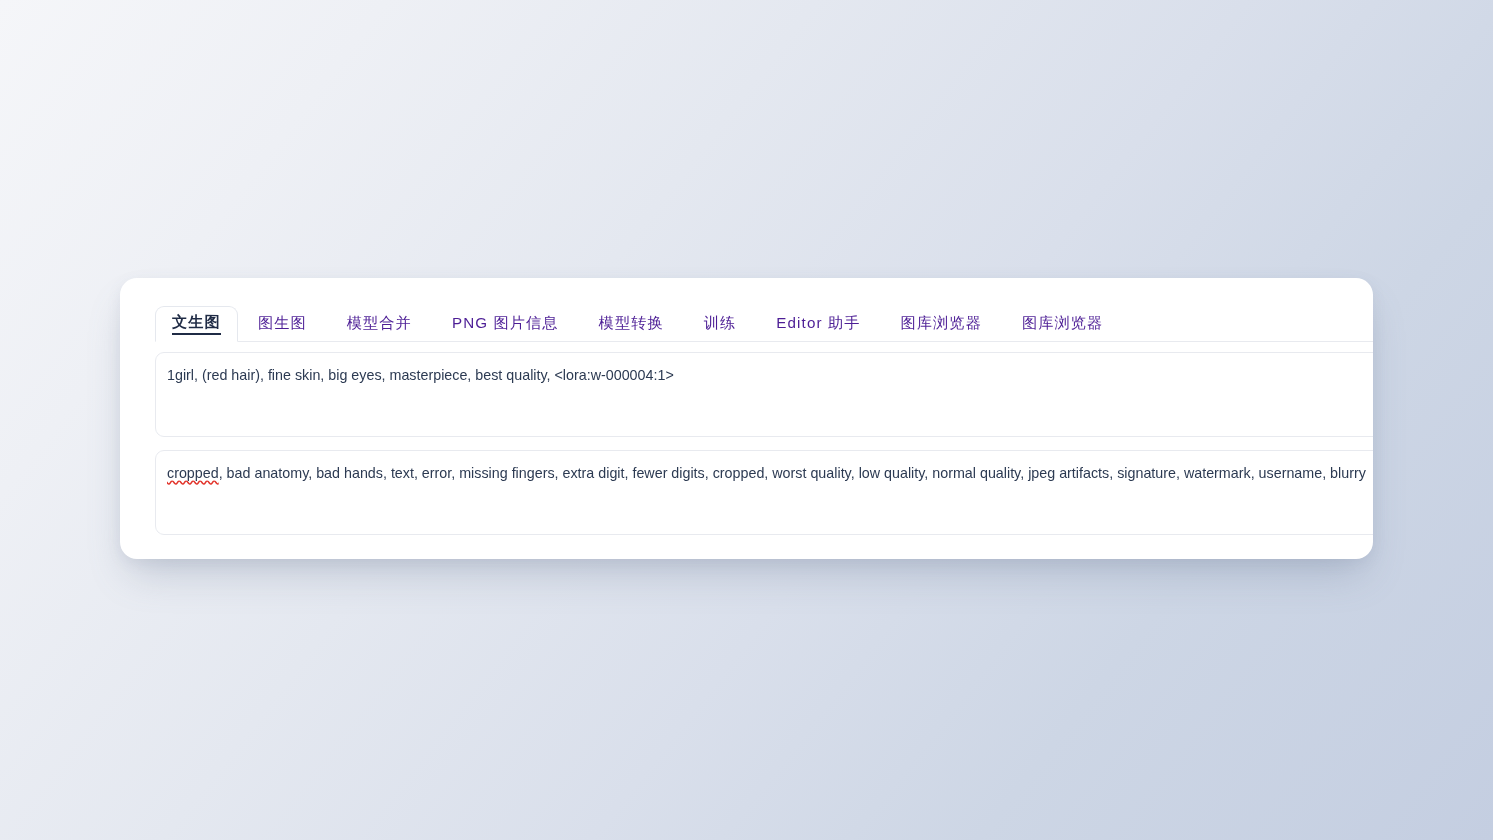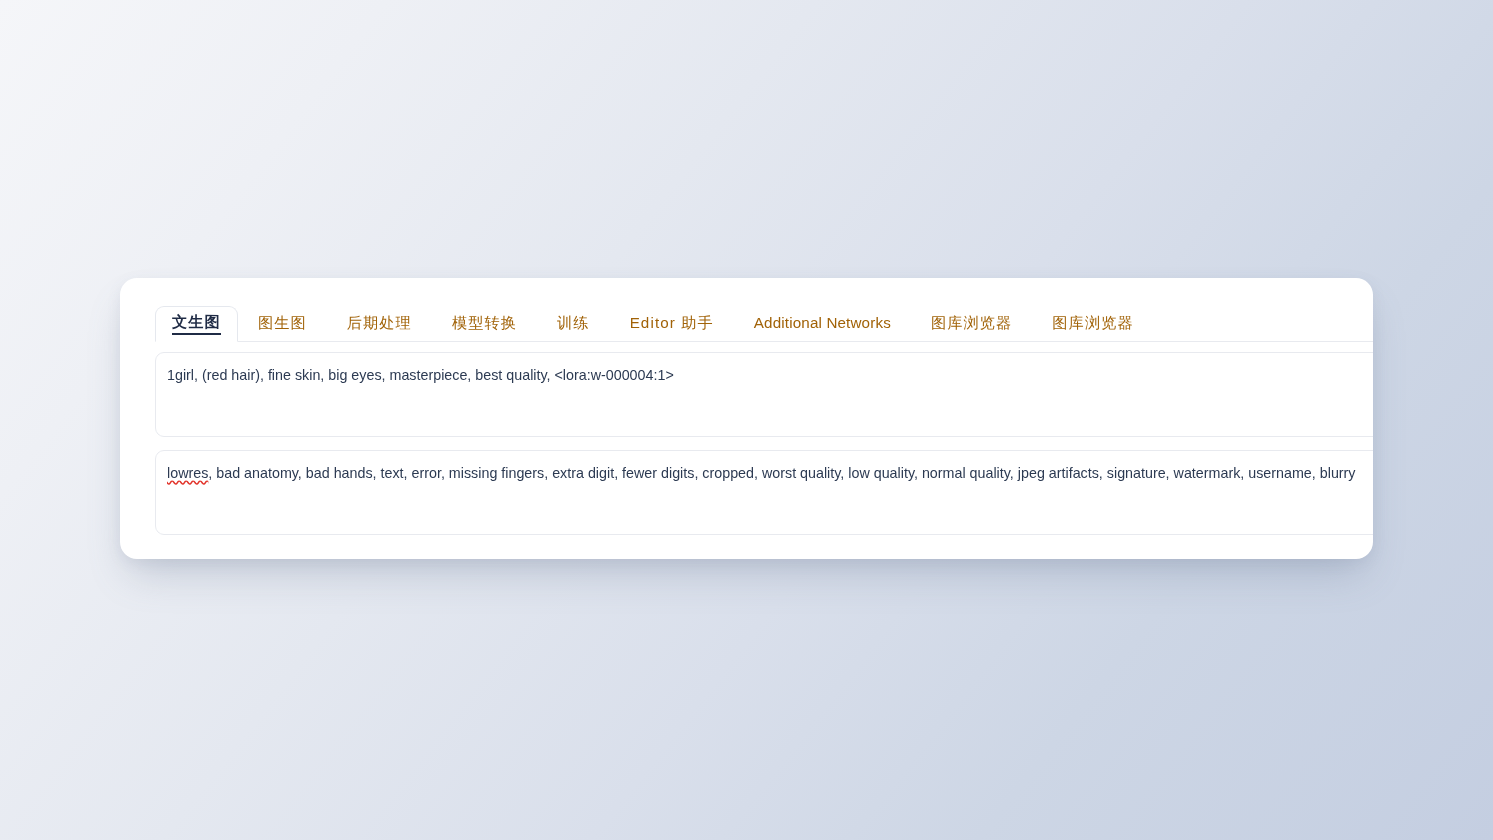--- a/index.html
+++ b/index.html
@@ -41,21 +41,21 @@
     width: 1400px;          
     height: 36px;
     border-bottom: 1px solid #e8eaef;
     white-space: nowrap;
     display: flex;
     align-items: flex-end;
   }
   .tab {
     display: inline-block;
     font-size: 15.2px;
-    color: #a16207;
+    color: #4c1d95;
     padding: 5px 19px 9px 19px;
     line-height: 20px;
     letter-spacing: 0.15px;
     background: transparent;
     border: 1px solid transparent;
     border-bottom: none;
     position: relative;
     top: 1px;
     cursor: pointer;
     user-select: none;
@@ -115,52 +115,52 @@
     <div class="tab active cjk">
       <span>文生图</span>
       <span class="tab-underline"></span>
     </div>
 
     <div class="tab cjk">
       <span>图生图</span>
     </div>
 
     <div class="tab cjk">
-      <span>后期处理</span>
+      <span>模型合并</span>
     </div>
 
+    <div class="tab cjk">
+      <span>PNG 图片信息</span>
+    </div>
 
     <div class="tab cjk">
       <span>模型转换</span>
     </div>
 
     <div class="tab cjk">
       <span>训练</span>
     </div>
 
     <div class="tab cjk">
       <span>Editor 助手</span>
     </div>
 
-    <div class="tab">
-      <span>Additional Networks</span>
-    </div>
 
     <div class="tab cjk">
       <span>图库浏览器</span>
     </div>
 
 
     <div class="tab cjk">
       <span>图库浏览器</span>
     </div>
 
   </div>
 
   <div class="prompt-box" id="positive-prompt">
     <div class="prompt-text" title="Prompt">1girl, (red hair), fine skin, big eyes, masterpiece, best quality, &lt;lora:w-000004:1&gt;</div>
   </div>
 
   <div class="prompt-box" id="negative-prompt">
-    <div class="prompt-text" title="Negative prompt"><span class="misspelled">lowres</span><span>, bad anatomy, bad hands, text, error, missing fingers, extra digit, fewer digits, cropped, worst quality, low quality, normal quality, jpeg artifacts, signature, watermark, username, blurry</span></div>
+    <div class="prompt-text" title="Negative prompt"><span class="misspelled">cropped</span><span>, bad anatomy, bad hands, text, error, missing fingers, extra digit, fewer digits, cropped, worst quality, low quality, normal quality, jpeg artifacts, signature, watermark, username, blurry</span></div>
   </div>
 
 </div>
 
 </body></html>

